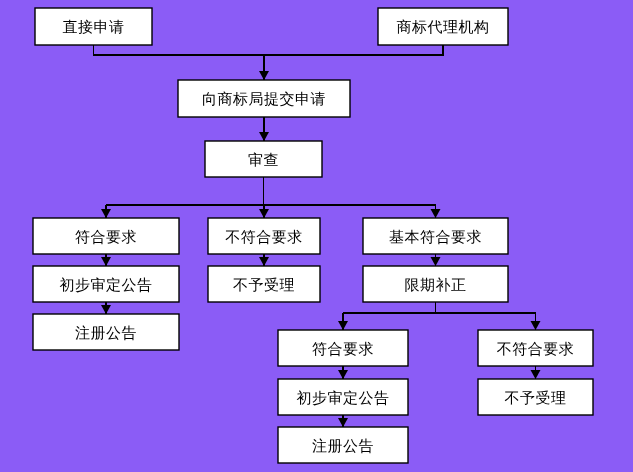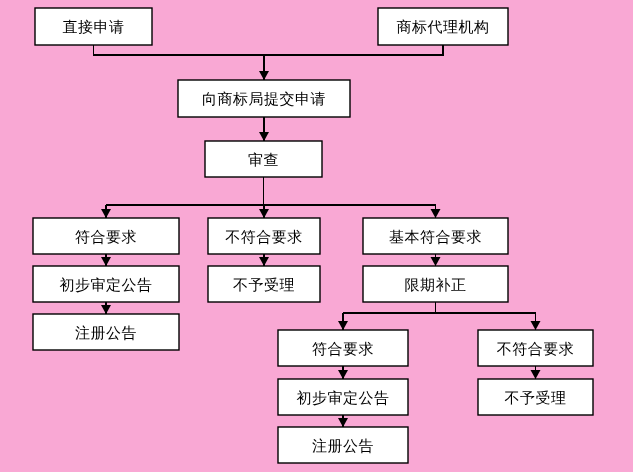--- a/index.html
+++ b/index.html
@@ -8,21 +8,21 @@
     padding: 0;
     background: #ffffff;
   }
   body {
     font-family: "DejaVu Sans", "Liberation Sans", sans-serif;
   }
   #flow-root {
     position: relative;
     width: 633px;
     height: 472px;
-    background: #f9a8d4;
+    background: #8b5cf6;
     overflow: hidden;
   }
   #flow-svg {
     position: absolute;
     left: 0;
     top: 0;
     width: 633px;
     height: 472px;
   }
   .node-rect {

